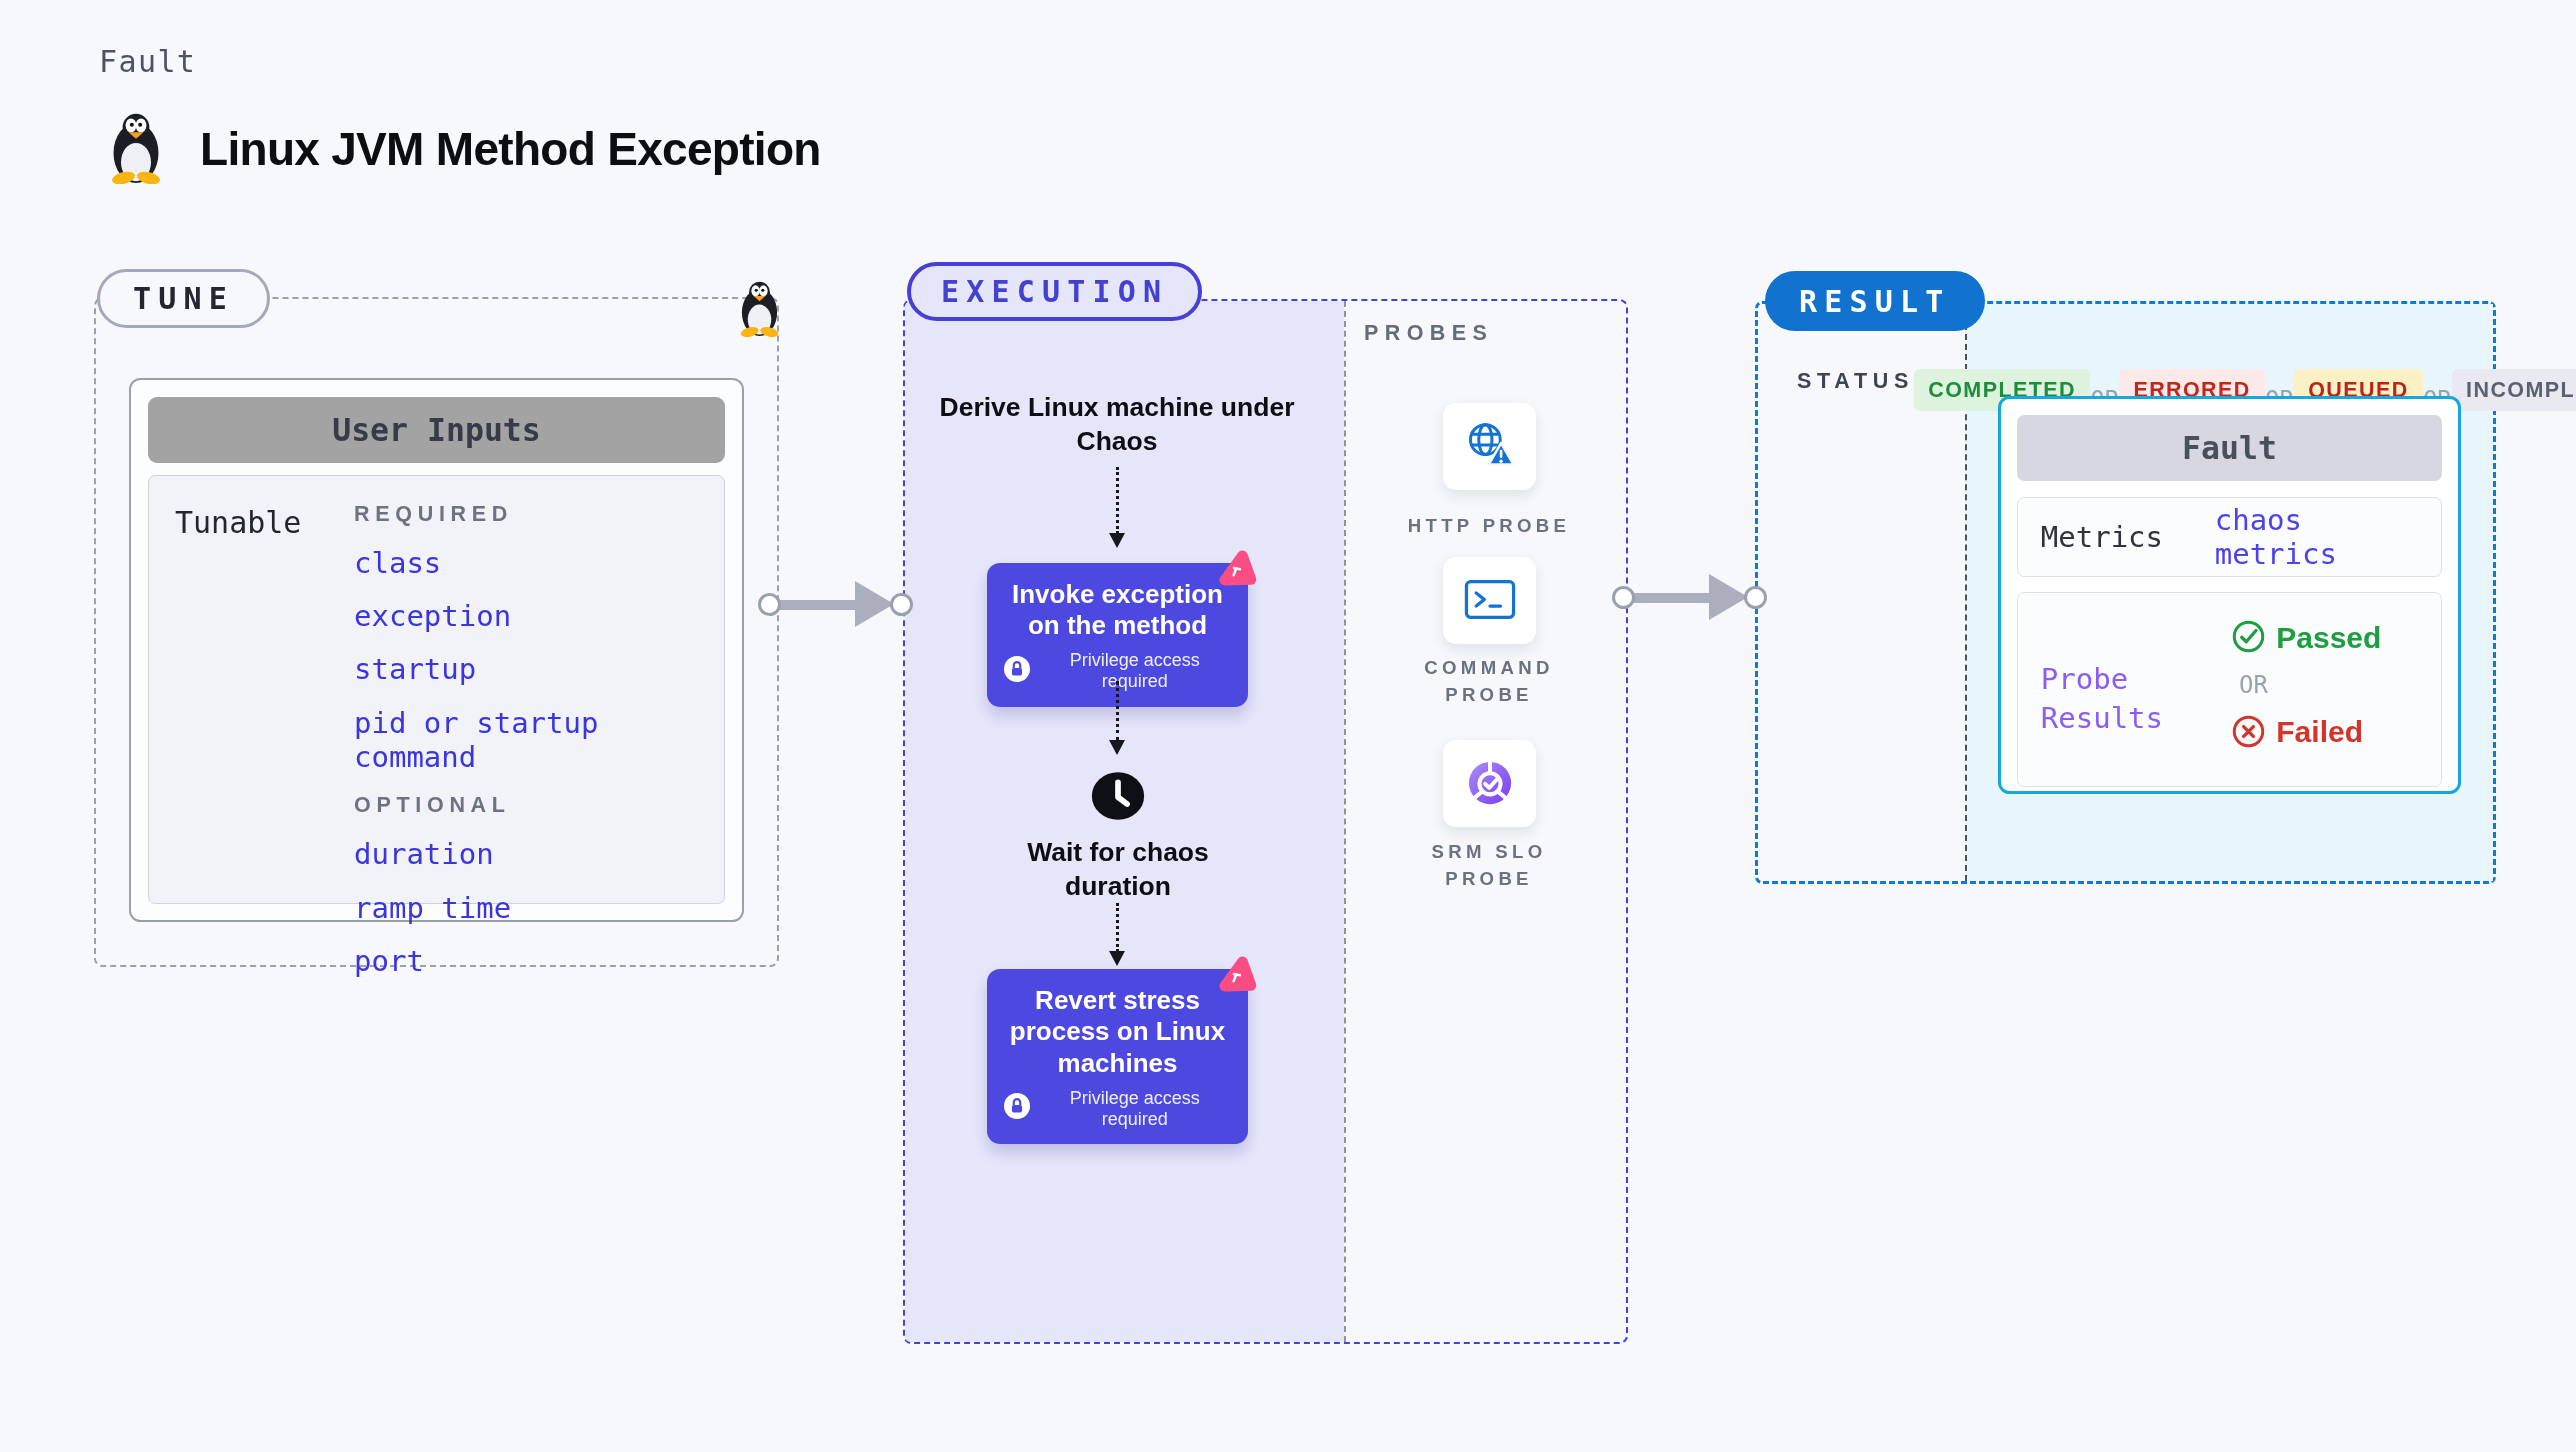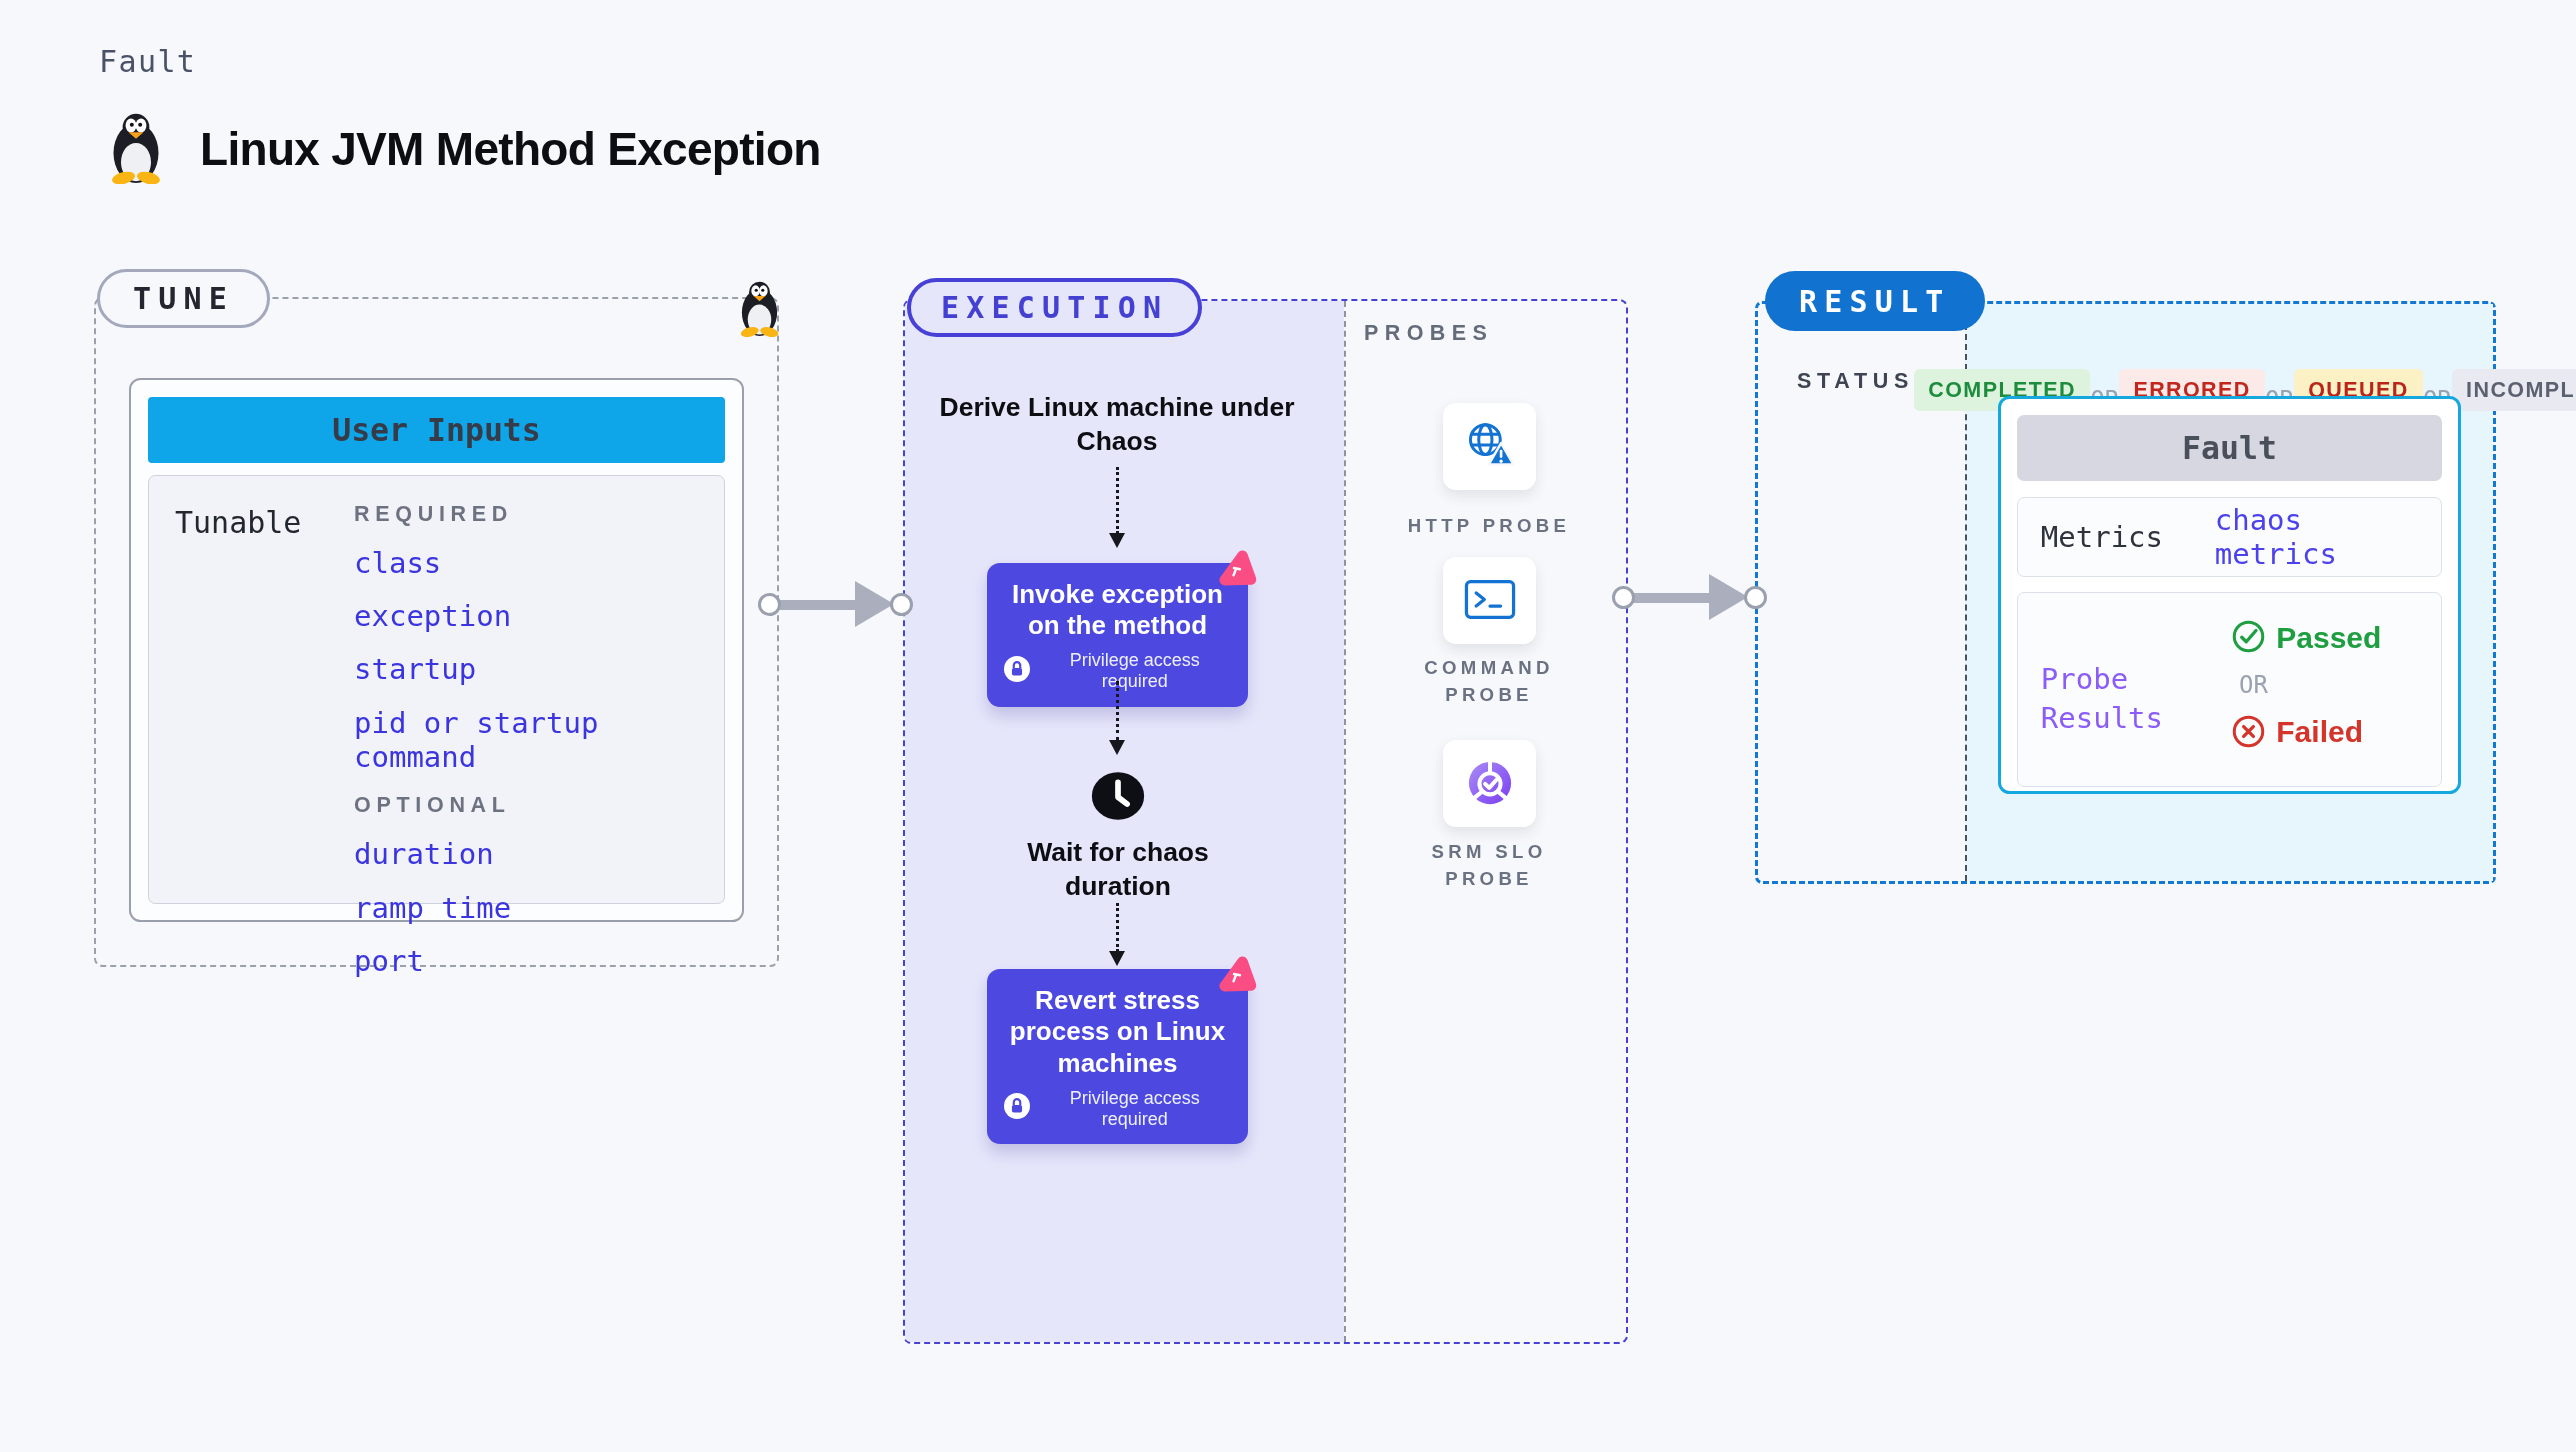--- a/index.html
+++ b/index.html
@@ -11,40 +11,40 @@
     font-size:30px;color:#4b5166;letter-spacing:1.4px;}
   #title-row{position:absolute;left:106px;top:112px;display:flex;align-items:center;gap:34px;}
   #page-title{font-size:46px;font-weight:bold;color:#0c0e13;letter-spacing:-0.7px;}
 
   
   .pill{position:absolute;display:flex;align-items:center;justify-content:center;
     font-family:"DejaVu Sans Mono",monospace;font-weight:bold;border-radius:34px;
     box-sizing:border-box;z-index:7;}
   #tune-pill{left:97px;top:269px;height:59px;padding:0 33px;background:#f7f8fc;
     border:3.6px solid #a3a8bd;color:#23262f;font-size:30px;letter-spacing:7.2px;}
-  #exec-pill{left:907px;top:278px;height:59px;padding:0 30px;background:#e6e6fb;
+  #exec-pill{left:907px;top:262px;height:59px;padding:0 30px;background:#e6e6fb;
     border:4.3px solid #4640d6;color:#4340d2;font-size:30px;letter-spacing:7.2px;}
   #result-pill{left:1765px;top:271px;height:60px;padding:0 34px;background:#1173cf;
     color:#fff;font-size:30px;letter-spacing:7.2px;}
 
   
   .dashed-box{position:absolute;border-radius:8.6px;}
   #tune-box{left:94px;top:297px;width:681px;height:666px;border:2.9px dashed #9aa0ac;}
   #exec-box{left:903px;top:299px;width:721px;height:1041px;border:2.9px dashed #4640d6;}
   #exec-fill{position:absolute;left:0;top:0;bottom:0;width:439px;background:#e6e6fb;
     border-radius:5.7px 0 0 5.7px;}
   #probes-divider{position:absolute;left:439px;top:0;bottom:0;border-left:2.1px dashed #8d93a0;}
   #result-box{left:1755px;top:301px;width:735px;height:577px;border:3.6px dashed #1179d3;border-radius:7.2px;}
   #result-fill{position:absolute;left:207px;top:0;bottom:0;right:0;background:#e7f5fc;}
   #result-divider{position:absolute;left:207px;top:0;bottom:0;border-left:2.1px dashed #4a505c;}
 
   
   #ui-card{position:absolute;left:129px;top:378px;width:615px;height:544px;background:#fcfdfe;
     border:2.9px solid #9aa0ab;border-radius:11.5px;box-sizing:border-box;padding:17px;z-index:3;}
-  #ui-head{height:66px;background:#0ea5e9;border-radius:4px;display:flex;align-items:center;
+  #ui-head{height:66px;background:#a3a3a3;border-radius:9px;display:flex;align-items:center;
     justify-content:center;font-family:"DejaVu Sans Mono",monospace;font-weight:bold;
     font-size:31.5px;color:#363b47;}
   #ui-list{margin-top:11.5px;height:calc(100% - 77px);background:#f2f3f8;border:1.4px solid #ced2dc;
     border-radius:7.2px;position:relative;box-sizing:border-box;}
   #tunable-label{position:absolute;left:26px;top:29px;font-family:"DejaVu Sans Mono",monospace;
     font-size:30px;color:#22262e;}
   #tunable-col{position:absolute;left:205px;top:26px;display:flex;flex-direction:column;gap:19.3px;}
   .cap-label{font-size:21.5px;font-weight:bold;letter-spacing:5.7px;color:#6d7280;}
   .tunable-item{font-family:"DejaVu Sans Mono",monospace;font-size:29px;color:#3b35e0;cursor:pointer;}
 

